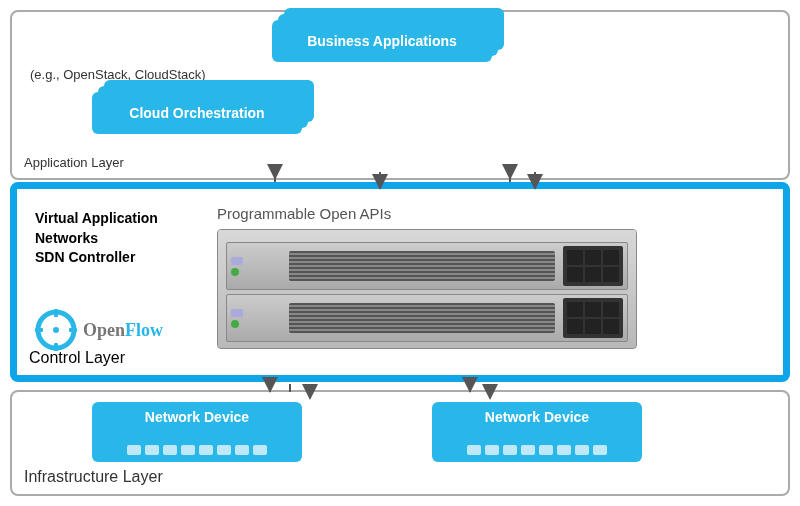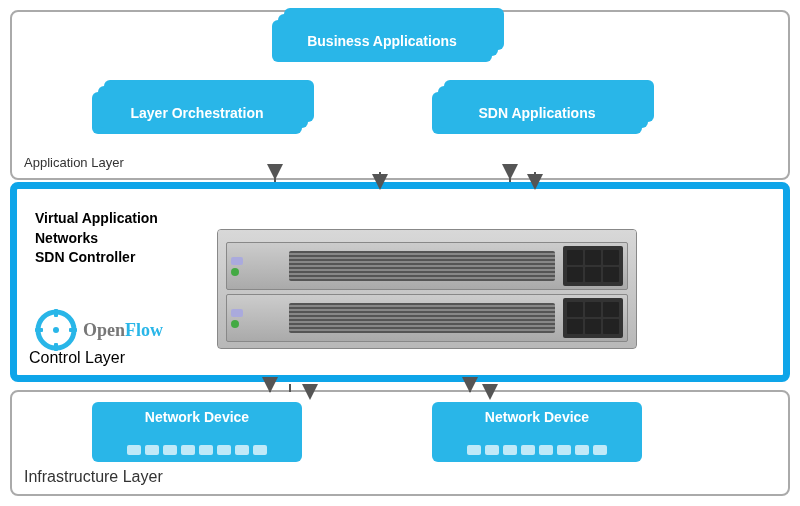--- a/index.html
+++ b/index.html
@@ -343,38 +343,37 @@
 <body>
 
 <div class="main-container">
 
   <div class="app-layer">
 
     <div class="stacked-card card-business">
       <span>Business Applications</span>
     </div>
 
+    <div class="eg-label">(e.g., OpenStack, CloudStack)</div>
 
     <div class="stacked-card card-cloud">
-      <span>Layer Orchestration</span>
-    </div>
-
-    <div class="stacked-card card-sdn-app">
-      <span>SDN Applications</span>
-    </div>
+      <span>Cloud Orchestration</span>
+    </div>
+
 
     <div class="app-layer-label">Application Layer</div>
   </div>
 
   <div class="control-layer">
 
     <div class="van-label">
       Virtual Application<br>Networks<br>SDN Controller
     </div>
 
+    <div class="programmable-label">Programmable Open APIs</div>
 
     <div class="server-img">
       <div class="server-rack">
 
         <div class="server-unit">
           <div class="server-left">
             <div class="server-btn"></div>
             <div class="server-btn-green"></div>
           </div>
           <div class="server-vent"></div>

